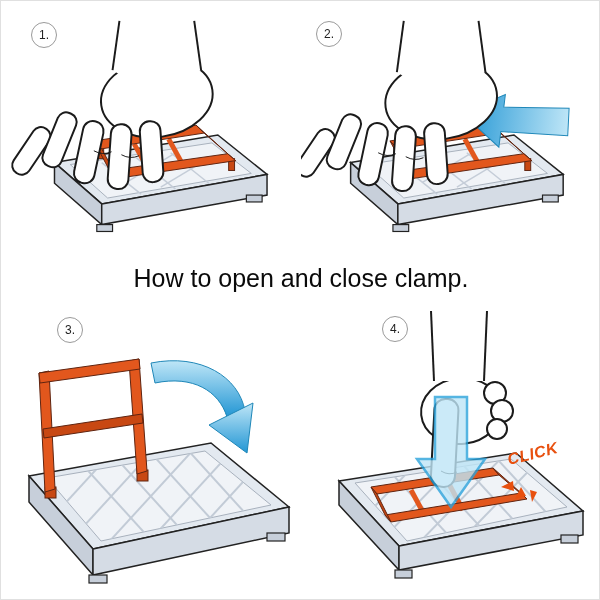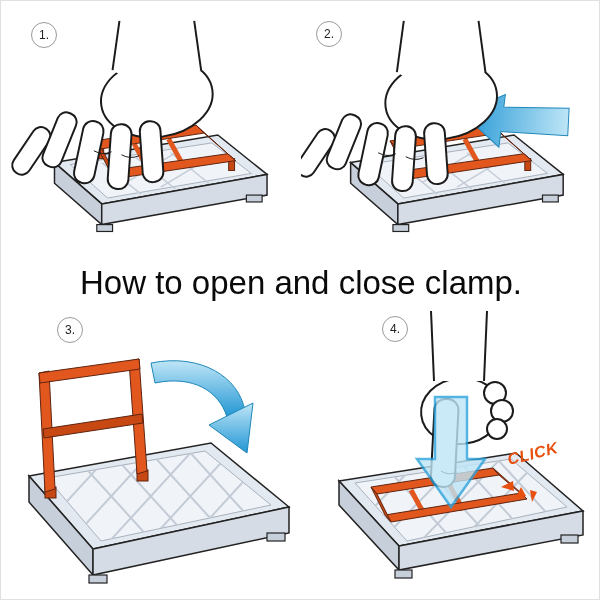--- a/index.html
+++ b/index.html
@@ -30,21 +30,21 @@
   }
   #badge-1 { left:30px;  top:21px;  }
   #badge-2 { left:315px; top:20px;  }
   #badge-3 { left:56px;  top:316px; }
   #badge-4 { left:381px; top:315px; }
 
   .diagram-title {
     position:absolute;
     top:263px; left:0; width:600px;
     text-align:center;
-    font-size:33px;
+    font-size:25px;
     color:#0a0a0a;
   }
 
   .click-label {
     position:absolute;
     left:506px; top:444px;
     transform:rotate(-14deg);
     font-style:italic;
     font-weight:bold;
     font-size:16px;

